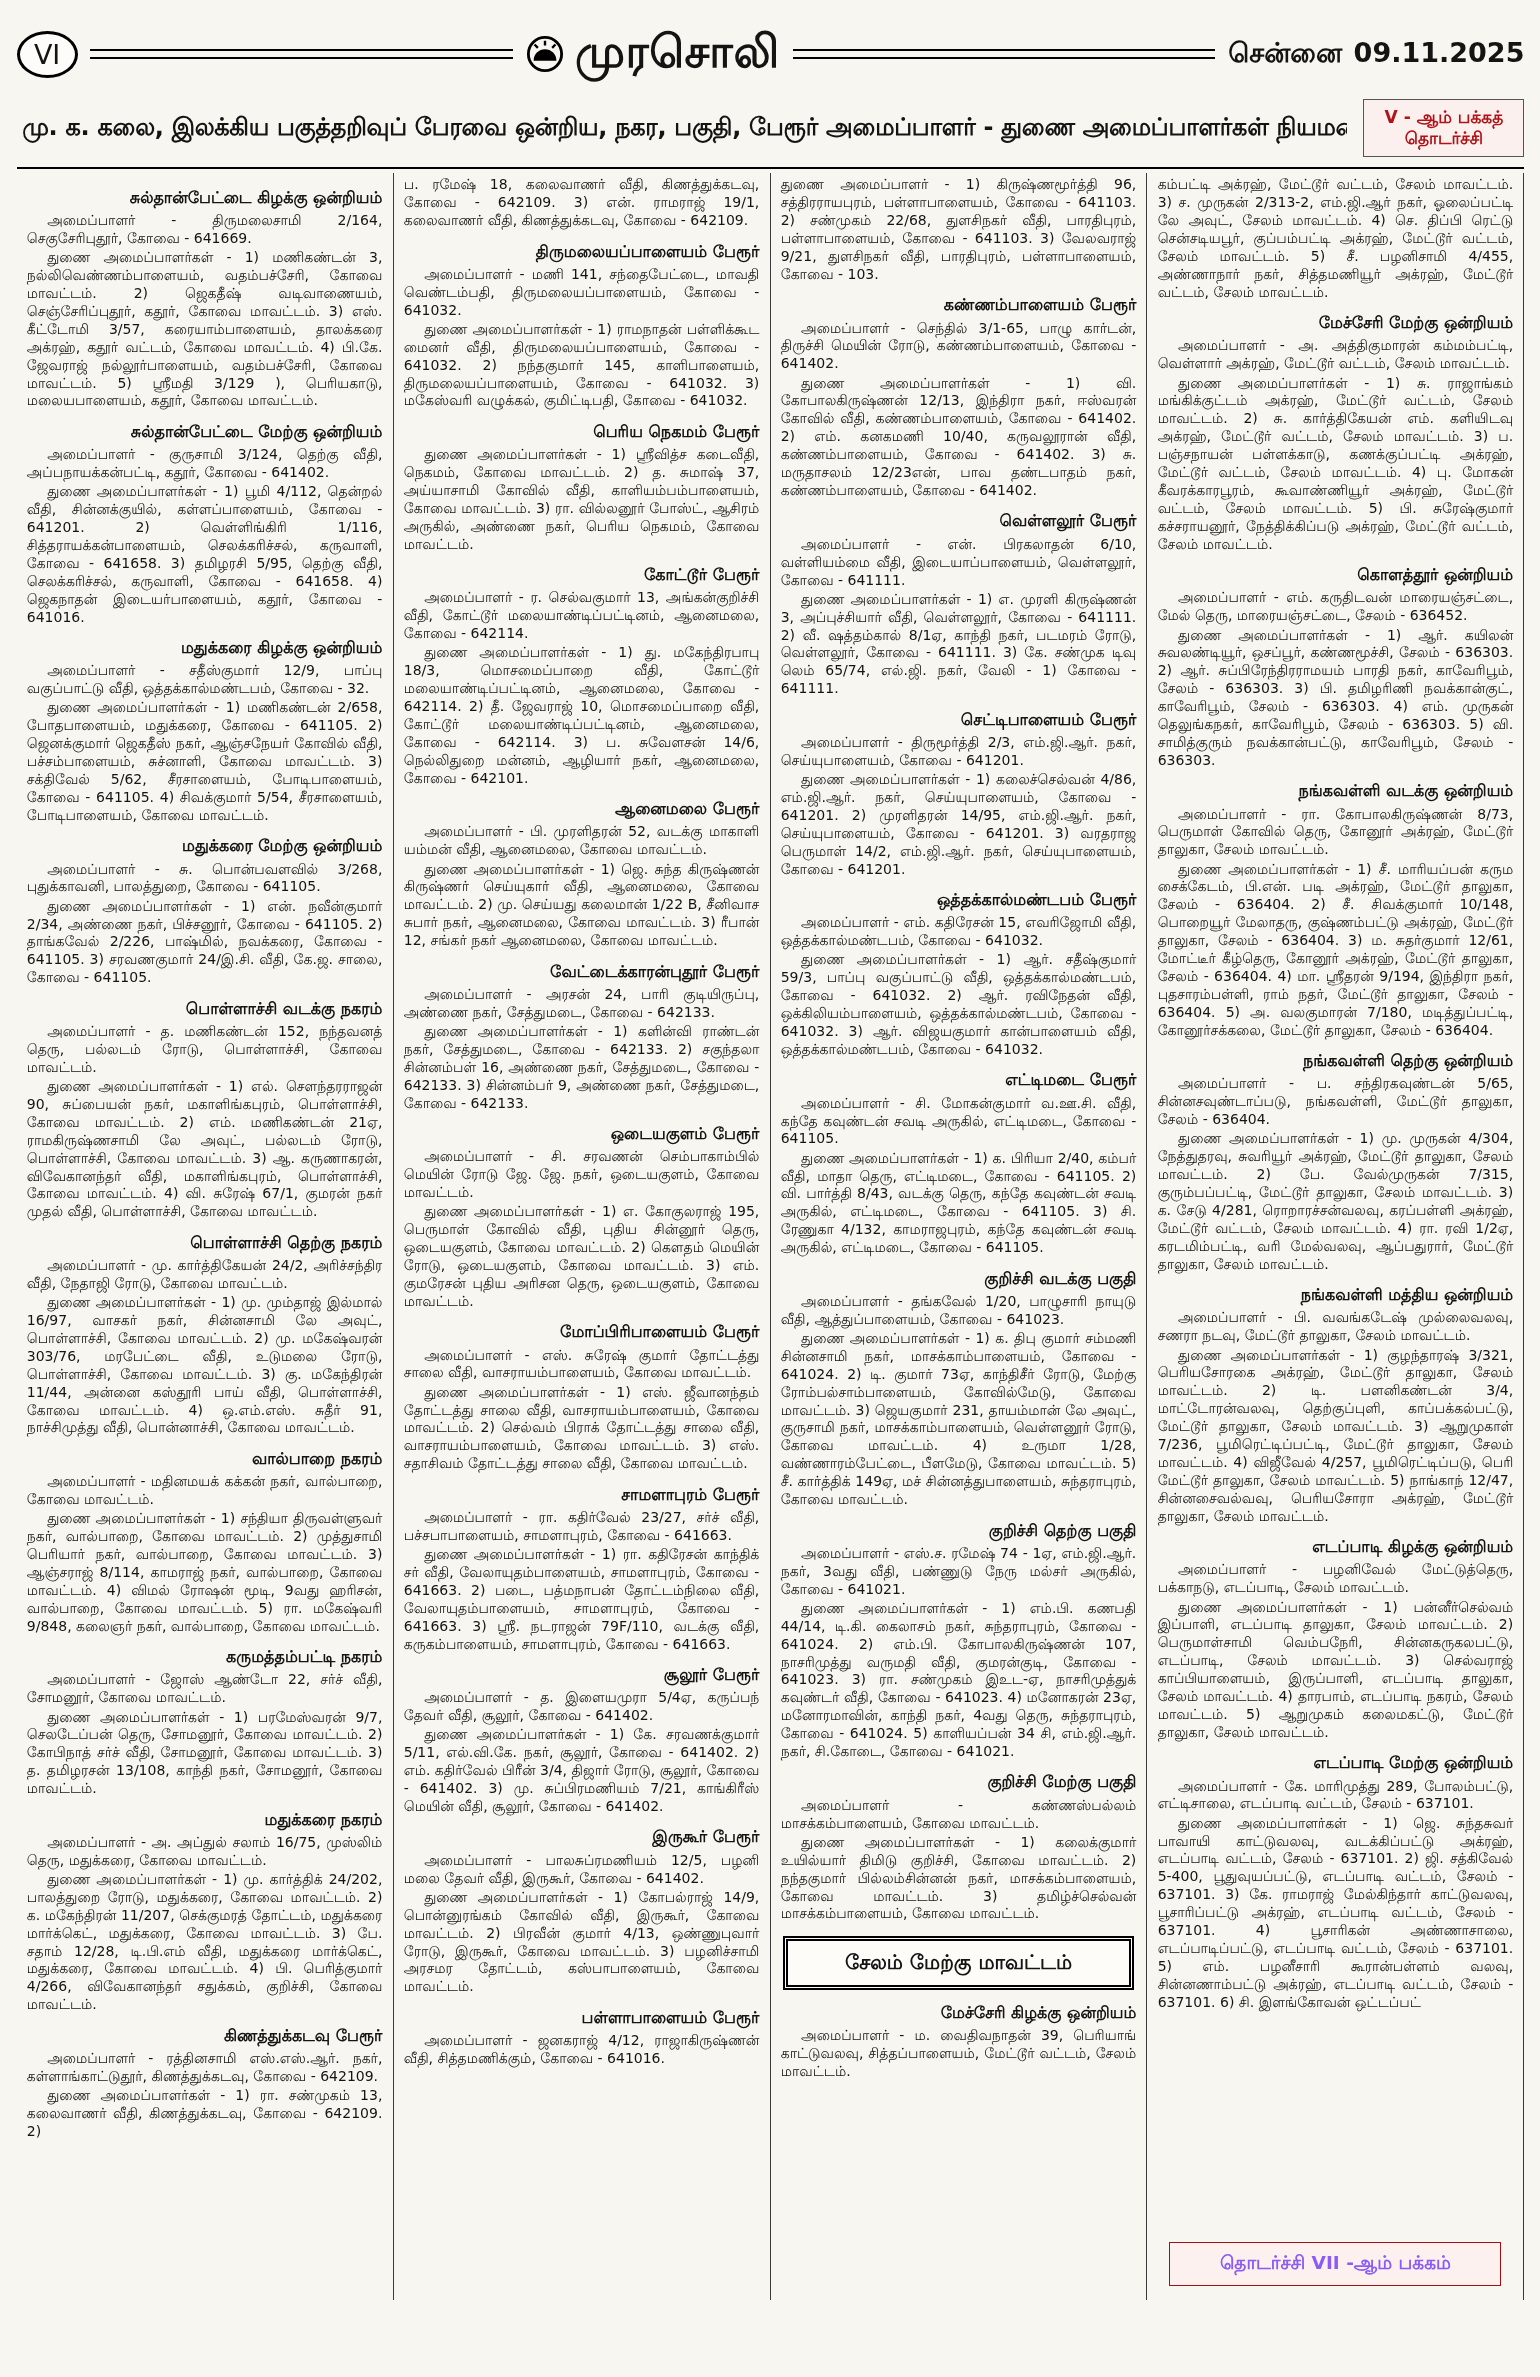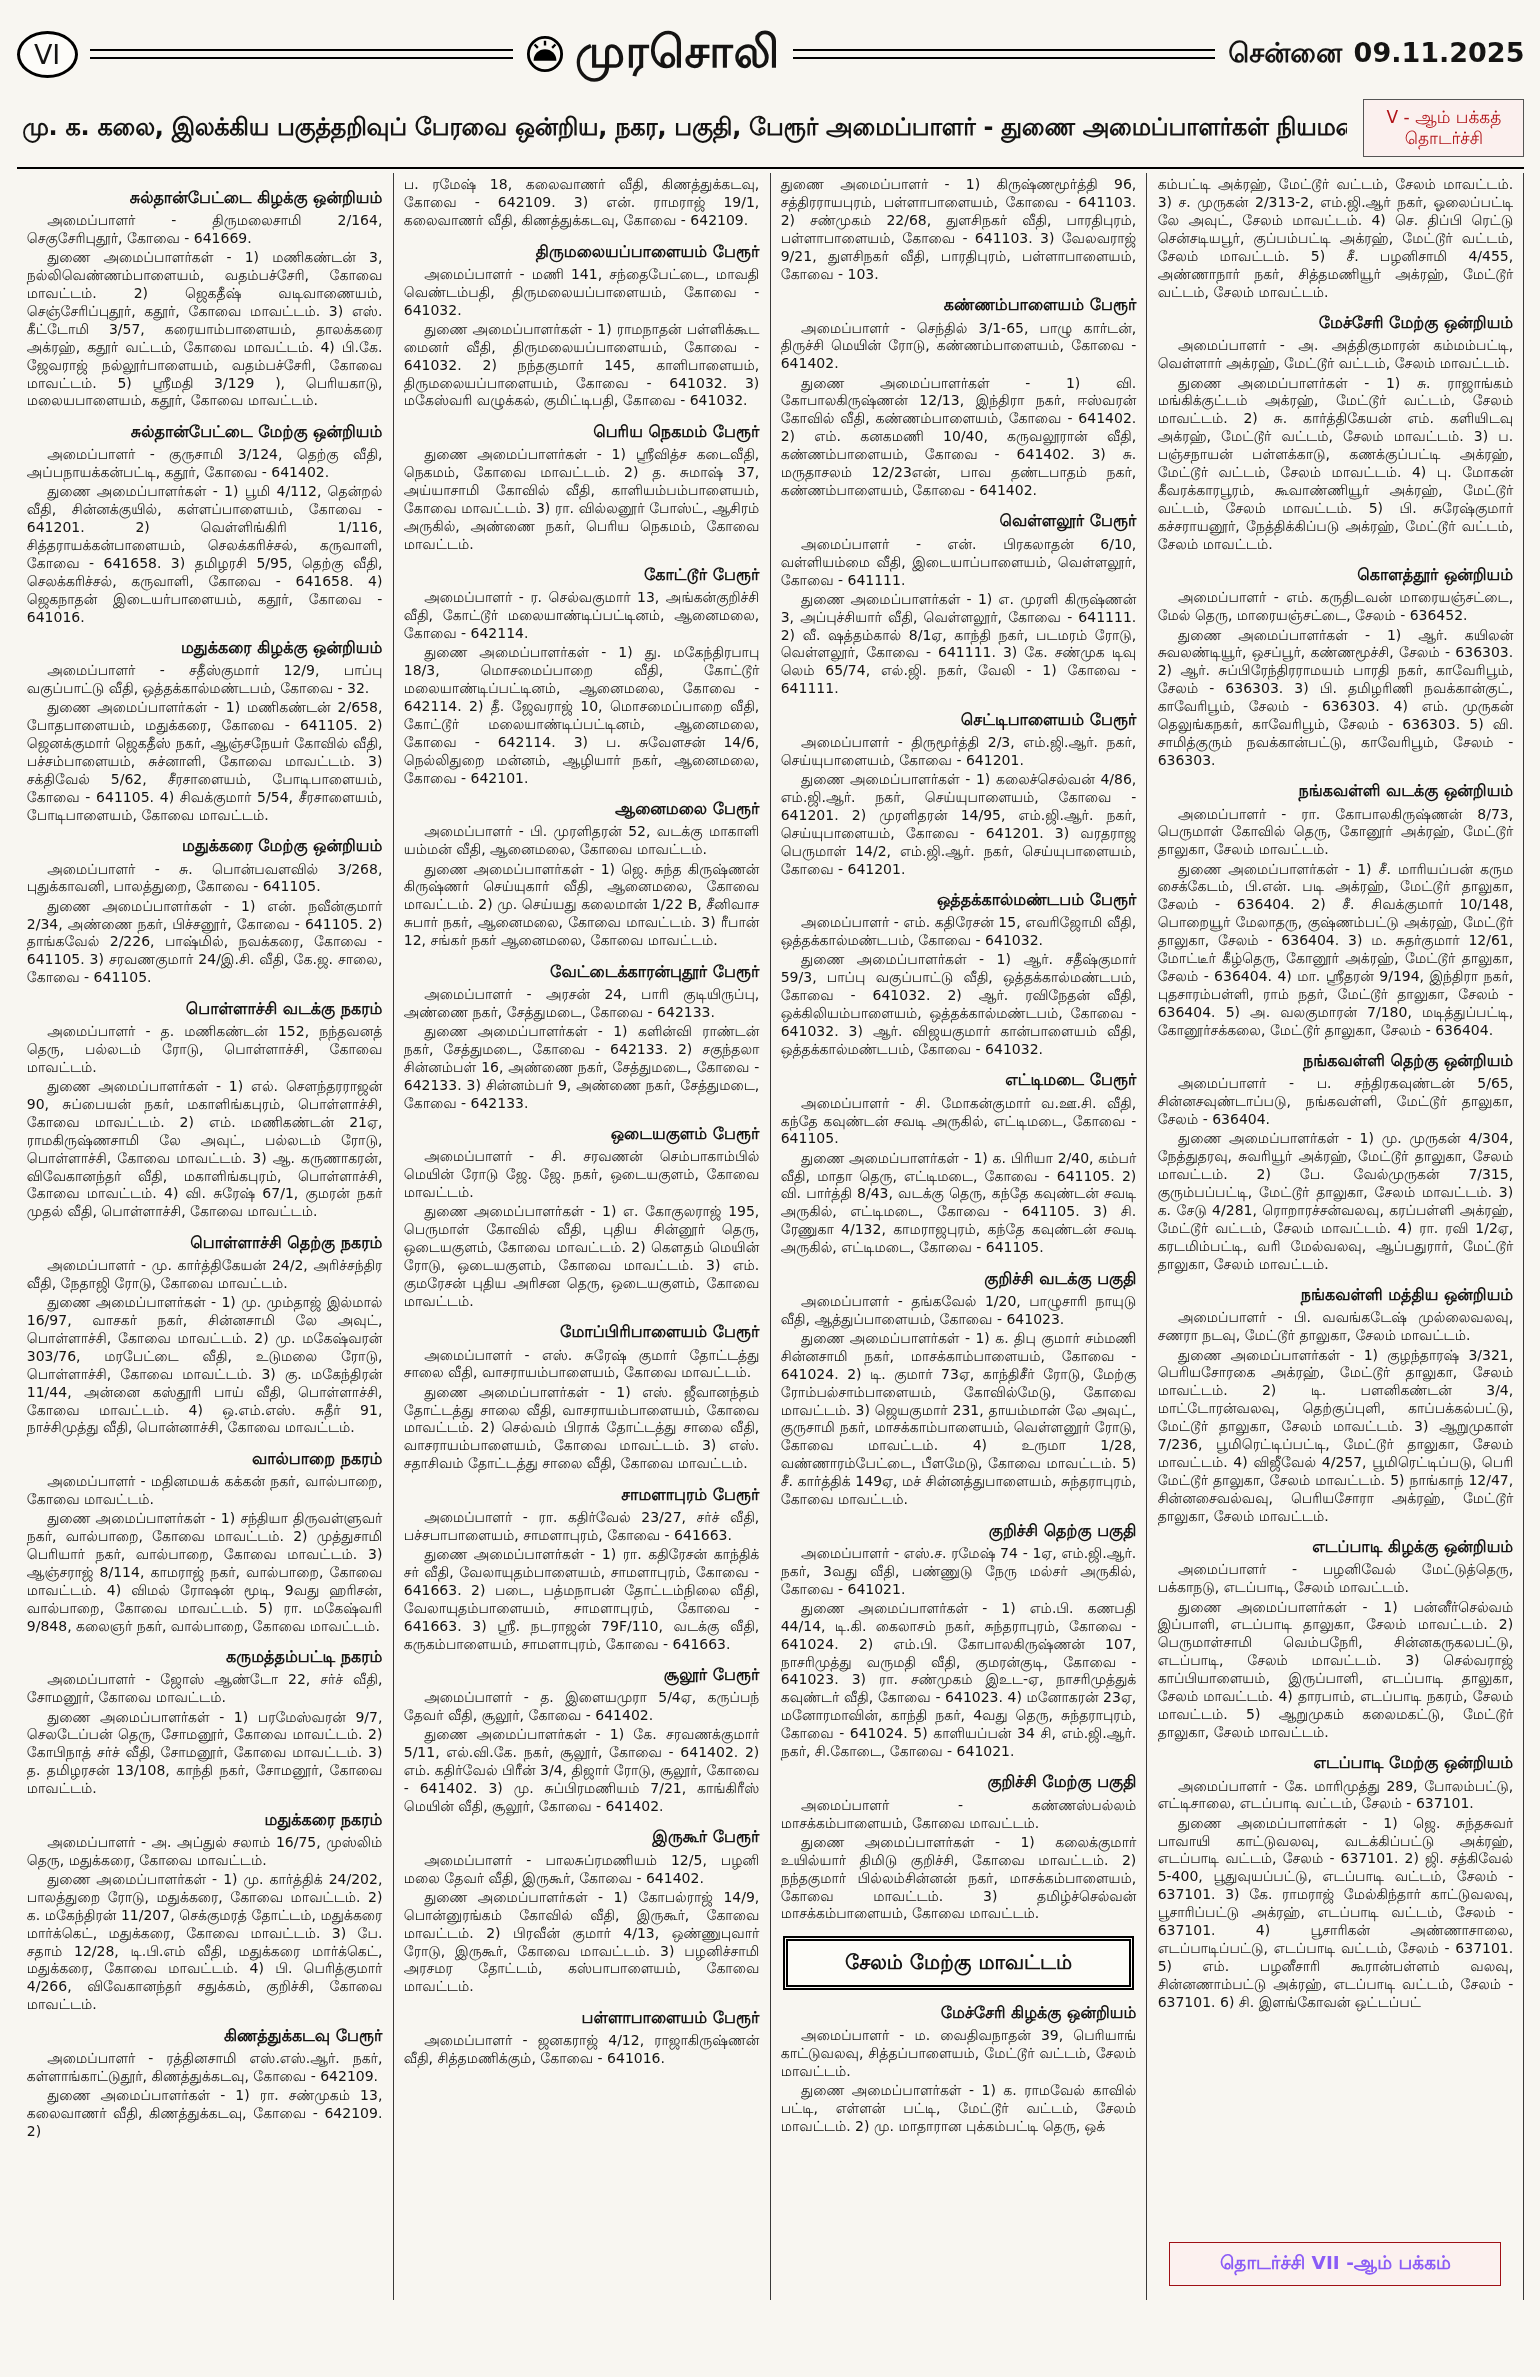--- a/index.html
+++ b/index.html
@@ -27,21 +27,21 @@
   .edition .city{margin-right:11.5px;}
 
   
   .head-row{display:flex;align-items:stretch;gap:16.6px;margin-top:7.7px;border-bottom:2.6px solid #000;padding-bottom:10.2px;}
   .headline{
     flex:1 1 auto;font-weight:bold;font-size:24px;line-height:1.12;
     display:flex;align-items:center;justify-content:center;text-align:center;
     white-space:nowrap;overflow:hidden;letter-spacing:-0.3px;
   }
   .cont-from{
-    flex:0 0 161px;border:1.9px solid #555;color:#b01217;font-weight:normal;
+    flex:0 0 161px;border:1.9px solid #555;color:#b01217;font-weight:bold;
     font-size:17px;line-height:1.25;text-align:center;padding:6.4px 5.1px;
     align-self:center;background:#fbf0ee;
   }
 
   
   .cols{position:relative;display:flex;height:2127px;overflow:hidden;margin-top:3.8px;}
   .col{flex:1 1 0;padding:3.8px 10.2px 25.5px;border-right:1.3px solid #3a3a3a;min-width:0;}
   .col:last-child{border-right:none;}
 
   .blk-heading{font-weight:bold;text-align:right;font-size:16px;margin:11.5px 0 5.1px;line-height:1.2;}
@@ -177,21 +177,20 @@
         <div class="blk-para">துணை அமைப்பாளர்கள் - 1) க. திபு குமார் சம்மணி சின்னசாமி நகர், மாசக்காம்பாளையம், கோவை - 641024. 2) டி. குமார் 73ஏ, காந்திசீர் ரோடு, மேற்கு ரோம்பல்சாம்பாளையம், கோவில்மேடு, கோவை மாவட்டம். 3) ஜெயகுமார் 231, தாயம்மான் லே அவுட், குருசாமி நகர், மாசக்காம்பாளையம், வெள்ளனூர் ரோடு, கோவை மாவட்டம். 4) உருமா 1/28, வண்ணாரம்பேட்டை, பீளமேடு, கோவை மாவட்டம். 5) சீ. கார்த்திக் 149ஏ, மச் சின்னத்துபாளையம், சுந்தராபுரம், கோவை மாவட்டம்.</div>
         <div class="blk-heading">குறிச்சி தெற்கு பகுதி</div>
         <div class="blk-para">அமைப்பாளர் - எஸ்.ச. ரமேஷ் 74 - 1ஏ, எம்.ஜி.ஆர். நகர், 3வது வீதி, பண்ணுடு நேரு மல்சர் அருகில், கோவை - 641021.</div>
         <div class="blk-para">துணை அமைப்பாளர்கள் - 1) எம்.பி. கணபதி 44/14, டி.கி. கைலாசம் நகர், சுந்தராபுரம், கோவை - 641024. 2) எம்.பி. கோபாலகிருஷ்ணன் 107, நாசரிமுத்து வருமதி வீதி, குமரன்குடி, கோவை - 641023. 3) ரா. சண்முகம் இஉட-ஏ, நாசரிமுத்துக் கவுண்டர் வீதி, கோவை - 641023. 4) மனோகரன் 23ஏ, மனோரமாவின், காந்தி நகர், 4வது தெரு, சுந்தராபுரம், கோவை - 641024. 5) காளியப்பன் 34 சி, எம்.ஜி.ஆர். நகர், சி.கோடை, கோவை - 641021.</div>
         <div class="blk-heading">குறிச்சி மேற்கு பகுதி</div>
         <div class="blk-para">அமைப்பாளர் - கண்ணஸ்பல்லம் மாசக்கம்பாளையம், கோவை மாவட்டம்.</div>
         <div class="blk-para">துணை அமைப்பாளர்கள் - 1) கலைக்குமார் உயில்யார் திமிடு குறிச்சி, கோவை மாவட்டம். 2) நந்தகுமார் பில்லம்சின்னன் நகர், மாசக்கம்பாளையம், கோவை மாவட்டம். 3) தமிழ்ச்செல்வன் மாசக்கம்பாளையம், கோவை மாவட்டம்.</div>
         <div class="blk-district">சேலம் மேற்கு மாவட்டம்</div>
         <div class="blk-heading">மேச்சேரி கிழக்கு ஒன்றியம்</div>
         <div class="blk-para">அமைப்பாளர் - ம. வைதிவநாதன் 39, பெரியாங் காட்டுவலவு, சித்தப்பாளையம், மேட்டூர் வட்டம், சேலம் மாவட்டம்.</div>
-        <div class="blk-para">துணை அமைப்பாளர்கள் - 1) க. ராமவேல் காவில் பட்டி, எள்ளன் பட்டி, மேட்டூர் வட்டம், சேலம் மாவட்டம். 2) மு. மாதாரான புக்கம்பட்டி தெரு, ஒக்</div>
       </div>
     <div class="col">
         <div class="blk-cont">கம்பட்டி அக்ரஹ், மேட்டூர் வட்டம், சேலம் மாவட்டம். 3) ச. முருகன் 2/313-2, எம்.ஜி.ஆர் நகர், ஓலைப்பட்டி லே அவுட், சேலம் மாவட்டம். 4) செ. திப்பி ரெட்டு சென்சடியபூர், குப்பம்பட்டி அக்ரஹ், மேட்டூர் வட்டம், சேலம் மாவட்டம். 5) சீ. பழனிசாமி 4/455, அண்ணாநார் நகர், சித்தமணியூர் அக்ரஹ், மேட்டூர் வட்டம், சேலம் மாவட்டம்.</div>
         <div class="blk-heading">மேச்சேரி மேற்கு ஒன்றியம்</div>
         <div class="blk-para">அமைப்பாளர் - அ. அத்திகுமாரன் கம்மம்பட்டி, வெள்ளார் அக்ரஹ், மேட்டூர் வட்டம், சேலம் மாவட்டம்.</div>
         <div class="blk-para">துணை அமைப்பாளர்கள் - 1) சு. ராஜாங்கம் மங்கிக்குட்டம் அக்ரஹ், மேட்டூர் வட்டம், சேலம் மாவட்டம். 2) சு. கார்த்திகேயன் எம். களியிடவு அக்ரஹ், மேட்டூர் வட்டம், சேலம் மாவட்டம். 3) ப. பஞ்சநாயன் பள்ளக்காடு, கணக்குப்பட்டி அக்ரஹ், மேட்டூர் வட்டம், சேலம் மாவட்டம். 4) பு. மோகன் கீவரக்காரபூரம், கூவாண்ணியூர் அக்ரஹ், மேட்டூர் வட்டம், சேலம் மாவட்டம். 5) பி. சுரேஷ்குமார் கச்சராயனூர், நேத்திக்கிப்படு அக்ரஹ், மேட்டூர் வட்டம், சேலம் மாவட்டம்.</div>
         <div class="blk-heading">கொளத்தூர் ஒன்றியம்</div>
         <div class="blk-para">அமைப்பாளர் - எம். கருதிடவன் மாரையஞ்சட்டை, மேல் தெரு, மாரையஞ்சட்டை, சேலம் - 636452.</div>
         <div class="blk-para">துணை அமைப்பாளர்கள் - 1) ஆர். கயிலன் சுவலண்டியூர், ஒசப்பூர், கண்ணமூச்சி, சேலம் - 636303. 2) ஆர். சுப்பிரேந்திரராமயம் பாரதி நகர், காவேரிபூம், சேலம் - 636303. 3) பி. தமிழரிணி நவக்கான்குட், காவேரிபூம், சேலம் - 636303. 4) எம். முருகன் தெலுங்கநகர், காவேரிபூம், சேலம் - 636303. 5) வி. சாமித்குரும் நவக்கான்பட்டு, காவேரிபூம், சேலம் - 636303.</div>
         <div class="blk-heading">நங்கவள்ளி வடக்கு ஒன்றியம்</div>

